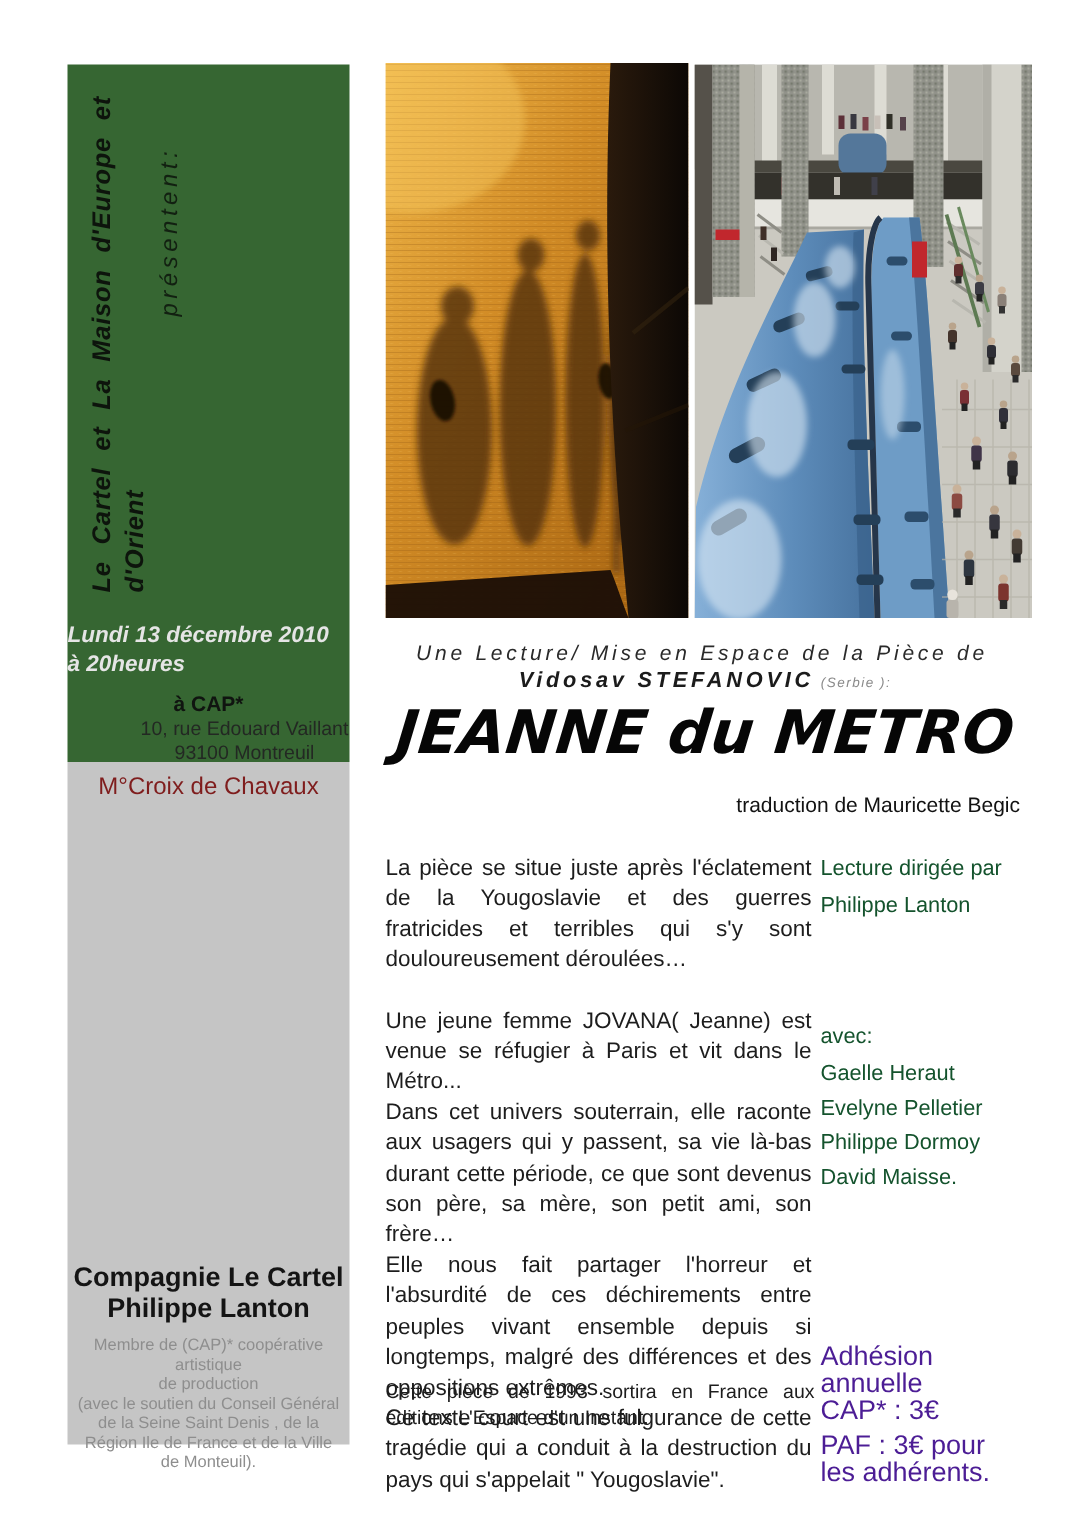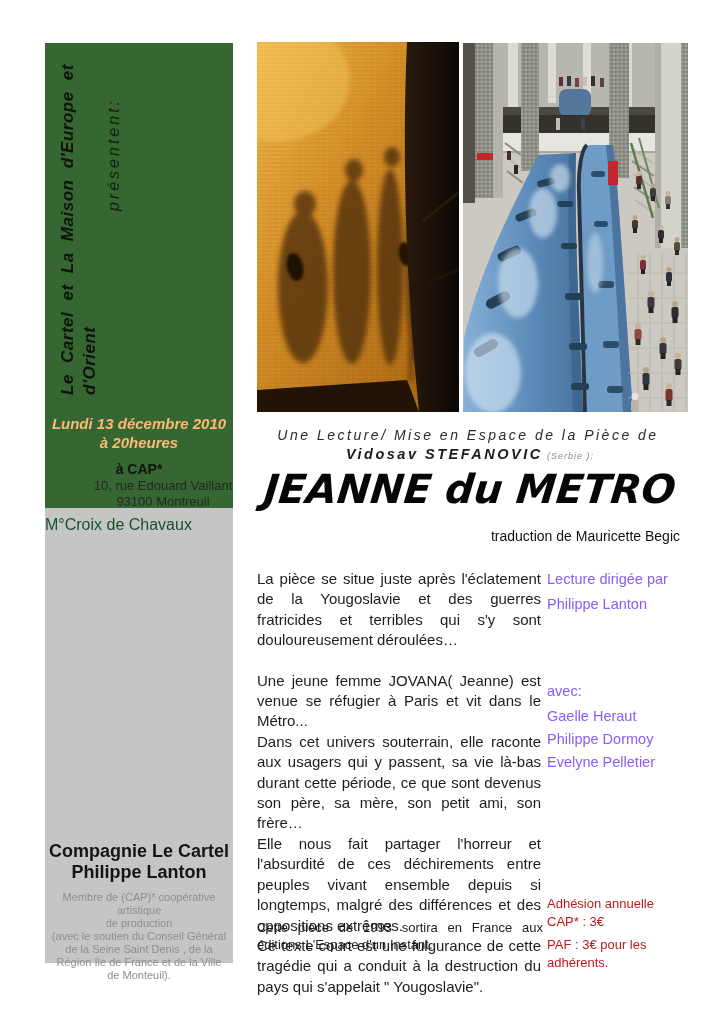--- a/index.html
+++ b/index.html
@@ -7,29 +7,29 @@
         font-family:"Liberation Sans",sans-serif;color:#1a1a1a;}
   .abs{position:absolute;}
 
   
   .green-panel{left:45px;top:43px;width:188px;height:465px;background:#366632;}
   .rot{position:absolute;transform:rotate(-90deg);transform-origin:0 0;white-space:nowrap;}
   .org-text{left:12px;top:352px;width:345px;font-weight:bold;font-style:italic;
             font-size:17px;line-height:22px;letter-spacing:.5px;word-spacing:6px;color:#0d140c;}
   .presents-text{left:60px;top:168px;width:150px;font-style:italic;font-size:16px;
                  letter-spacing:3px;color:#122011;}
-  .date-block{left:0;top:371px;width:100%;text-align:center;font-weight:bold;font-style:italic;
-              font-size:15px;line-height:19px;color:#fdba74;}
+  .date-block{left:0;top:371px;width:100%;font-weight:bold;font-style:italic;
+              font-size:15px;line-height:19px;color:#e5e5e5;}
   .venue-block{left:0;top:418px;width:100%;text-align:center;color:#232823;}
   .venue-name{font-weight:bold;font-size:14px;line-height:17px;color:#101410;}
   .venue-addr{font-size:13px;line-height:16px;padding-left:48px;}
 
   
   .gray-panel{left:45px;top:508px;width:188px;height:455px;background:#c5c5c5;}
-  .metro-line{left:0;top:8px;width:100%;font-size:16px;color:#14532d;}
+  .metro-line{left:0;top:8px;width:100%;text-align:center;font-size:16px;color:#7f1d1d;}
   .company-block{left:0;top:333px;width:100%;text-align:center;font-weight:bold;
                  font-size:18px;line-height:21px;color:#141414;}
   .membership-block{left:5px;top:383px;width:178px;text-align:center;font-size:11px;
                     line-height:13px;color:#8e8e8e;}
 
   
   .photo-left{left:257px;top:42px;width:202px;height:370px;}
   .photo-right{left:463px;top:43px;width:225px;height:369px;}
   .photo-left svg,.photo-right svg{display:block;}
 
@@ -43,31 +43,31 @@
               font-family:"DejaVu Sans",sans-serif;font-weight:bold;font-style:italic;
               font-size:40px;color:#060606;transform:skewX(-6deg);white-space:nowrap;}
   .translation{left:360px;top:528px;width:320px;text-align:right;font-weight:normal;
                font-size:14px;color:#121212;}
 
   
   .body-col{left:257px;top:569px;width:284px;font-size:15px;line-height:20.4px;
             text-align:justify;color:#1d1d1d;}
   .body-col p{margin:0;}
   .body-col p.gap{margin-bottom:20px;}
-  .credits-col{left:547px;top:570px;width:148px;font-size:14.5px;color:#8b5cf6;}
+  .credits-col{left:547px;top:570px;width:148px;font-size:14.5px;color:#14532d;}
   .credit-label{line-height:18px;}
   .director-name{margin-top:7px;line-height:18px;}
   .with-label{margin-top:69px;line-height:18px;}
   .cast-list{margin-top:5px;}
   .cast-list div{line-height:23px;}
 
   
   .edition-note{left:257px;top:919px;width:286px;font-size:13px;line-height:17px;
                 text-align:justify;color:#1d1d1d;}
-  .fees-block{left:547px;top:895px;width:132px;font-size:13px;line-height:18px;color:#b91c1c;}
+  .fees-block{left:547px;top:895px;width:132px;font-size:18px;line-height:18px;color:#4c1d95;}
   .paf-line{margin-top:5px;}
 </style>
 </head>
 <body>
 
 <div class="page">
 
   <div class="abs green-panel">
     <div class="rot org-text">
       <span>Le Cartel et La Maison d'Europe et</span><br>
@@ -368,22 +368,23 @@
     <p>Elle nous fait partager l'horreur et l'absurdité de ces déchirements entre peuples vivant ensemble depuis si longtemps, malgré des différences et des oppositions extrêmes.</p>
     <p>Ce texte court est une fulgurance de cette tragédie qui a conduit à la destruction du pays qui s'appelait " Yougoslavie".</p>
   </div>
 
   <div class="abs credits-col">
     <div class="credit-label">Lecture dirigée par</div>
     <div class="director-name">Philippe Lanton</div>
     <div class="with-label">avec:</div>
     <div class="cast-list">
       <div>Gaelle Heraut</div>
+      <div>Evelyne Pelletier</div>
       <div>Philippe Dormoy</div>
-      <div>Evelyne Pelletier</div>
+      <div>David Maisse.</div>
     </div>
   </div>
 
   <div class="abs edition-note">Cette pièce de 1993 sortira en France aux éditions L'Espace d'un Instant.</div>
   <div class="abs fees-block">
     <div>Adhésion annuelle</div>
     <div>CAP* : 3€</div>
     <div class="paf-line">PAF : 3€ pour les adhérents.</div>
   </div>
 

